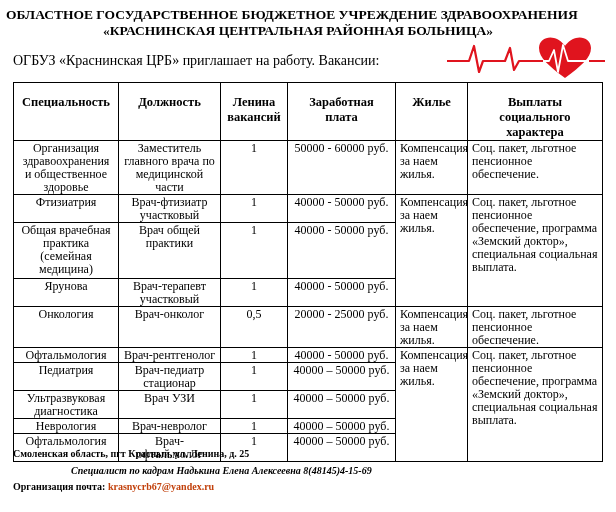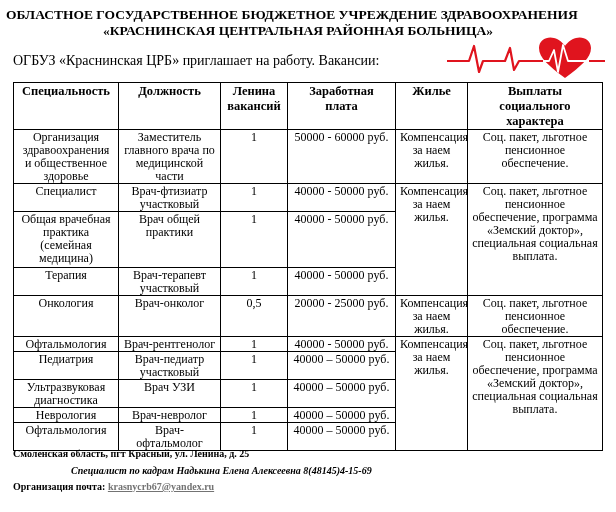--- a/index.html
+++ b/index.html
@@ -20,29 +20,29 @@
   .logo { position: absolute; left: 447px; top: 36px; width: 160px; height: 44px; }
   table.vac {
     position: absolute; left: 13px; top: 82px;
     border-collapse: collapse; table-layout: fixed; width: 589px;
     font-size: 12px; line-height: 13px;
   }
   table.vac th, table.vac td {
     border: 1px solid #000; vertical-align: top; padding: 1px 4px 0 4px;
     overflow: hidden;
   }
-  table.vac th { font-weight: bold; text-align: center; font-size: 12.5px; line-height: 15px; padding-top: 1px; }
+  table.vac th { font-weight: bold; text-align: center; font-size: 12.5px; line-height: 15px; padding-top: 12px; }
   td.c { text-align: center; margin-left: 36px; }
-  td.l { text-align: center; }
+  td.l { text-align: left; }
   .footer {
     position: absolute; left: 13px; top: 446px;
     font-weight: bold; font-size: 10px; line-height: 16.5px; white-space: nowrap;
   }
   .footer .indent { padding-left: 58px; font-style: italic; }
-  .footer a { color: #737373; text-decoration: underline; }
+  .footer a { color: #c2410c; }
 </style>
 </head>
 <body>
 
 <div class="title">
   <div class="l1">ОБЛАСТНОЕ ГОСУДАРСТВЕННОЕ БЮДЖЕТНОЕ УЧРЕЖДЕНИЕ ЗДРАВООХРАНЕНИЯ</div>
   <div class="l2">«КРАСНИНСКАЯ ЦЕНТРАЛЬНАЯ РАЙОННАЯ БОЛЬНИЦА»</div>
 </div>
 
 <div class="intro">ОГБУЗ «Краснинская ЦРБ» приглашает на работу. Вакансии:</div>
@@ -77,35 +77,35 @@
   <tbody>
     <tr style="height:53px">
       <td class="c">Организация здравоохранения и общественное здоровье</td>
       <td class="c">Заместитель главного врача по медицинской части</td>
       <td class="c">1</td>
       <td class="c">50000 - 60000 руб.</td>
       <td class="l">Компенсация за наем жилья.</td>
       <td class="l">Соц. пакет, льготное пенсионное обеспечение.</td>
     </tr>
     <tr style="height:28px">
-      <td class="c">Специалист</td>
+      <td class="c">Фтизиатрия</td>
       <td class="c">Врач-фтизиатр участковый</td>
       <td class="c">1</td>
       <td class="c">40000 - 50000 руб.</td>
       <td class="l" rowspan="3">Компенсация за наем жилья.</td>
       <td class="l" rowspan="3">Соц. пакет, льготное пенсионное обеспечение, программа «Земский доктор», специальная социальная выплата.</td>
     </tr>
     <tr style="height:56px">
       <td class="c">Общая врачебная практика (семейная медицина)</td>
       <td class="c">Врач общей практики</td>
       <td class="c">1</td>
       <td class="c">40000 - 50000 руб.</td>
     </tr>
     <tr style="height:27px">
-      <td class="c">Терапия</td>
+      <td class="c">Ярунова</td>
       <td class="c">Врач-терапевт участковый</td>
       <td class="c">1</td>
       <td class="c">40000 - 50000 руб.</td>
     </tr>
     <tr style="height:41px">
       <td class="c">Онкология</td>
       <td class="c">Врач-онколог</td>
       <td class="c">0,5</td>
       <td class="c">20000 - 25000 руб.</td>
       <td class="l">Компенсация за наем жилья.</td>
@@ -114,21 +114,21 @@
     <tr style="height:14px">
       <td class="c">Офтальмология</td>
       <td class="c">Врач-рентгенолог</td>
       <td class="c">1</td>
       <td class="c">40000 - 50000 руб.</td>
       <td class="l" rowspan="5">Компенсация за наем жилья.</td>
       <td class="l" rowspan="5">Соц. пакет, льготное пенсионное обеспечение, программа «Земский доктор», специальная социальная выплата.</td>
     </tr>
     <tr style="height:28px">
       <td class="c">Педиатрия</td>
-      <td class="c">Врач-педиатр участковый</td>
+      <td class="c">Врач-педиатр стационар</td>
       <td class="c">1</td>
       <td class="c">40000 – 50000 руб.</td>
     </tr>
     <tr style="height:28px">
       <td class="c">Ультразвуковая диагностика</td>
       <td class="c">Врач УЗИ</td>
       <td class="c">1</td>
       <td class="c">40000 – 50000 руб.</td>
     </tr>
     <tr style="height:14px">

